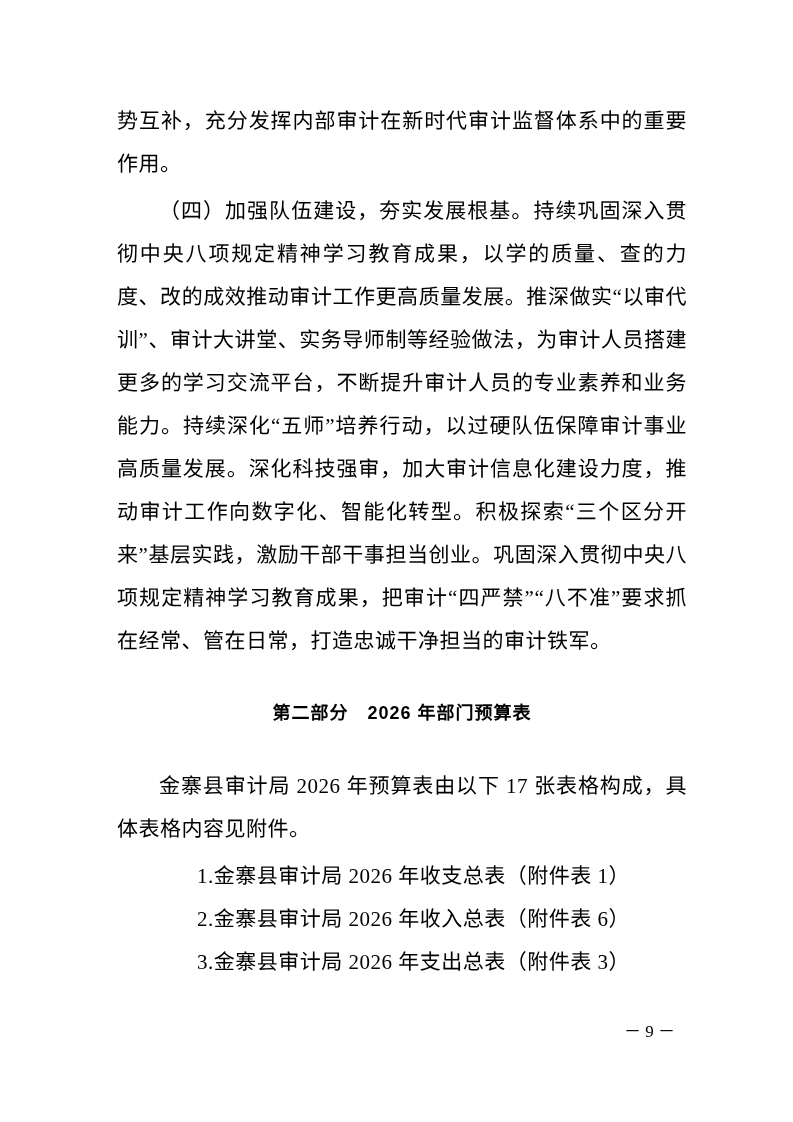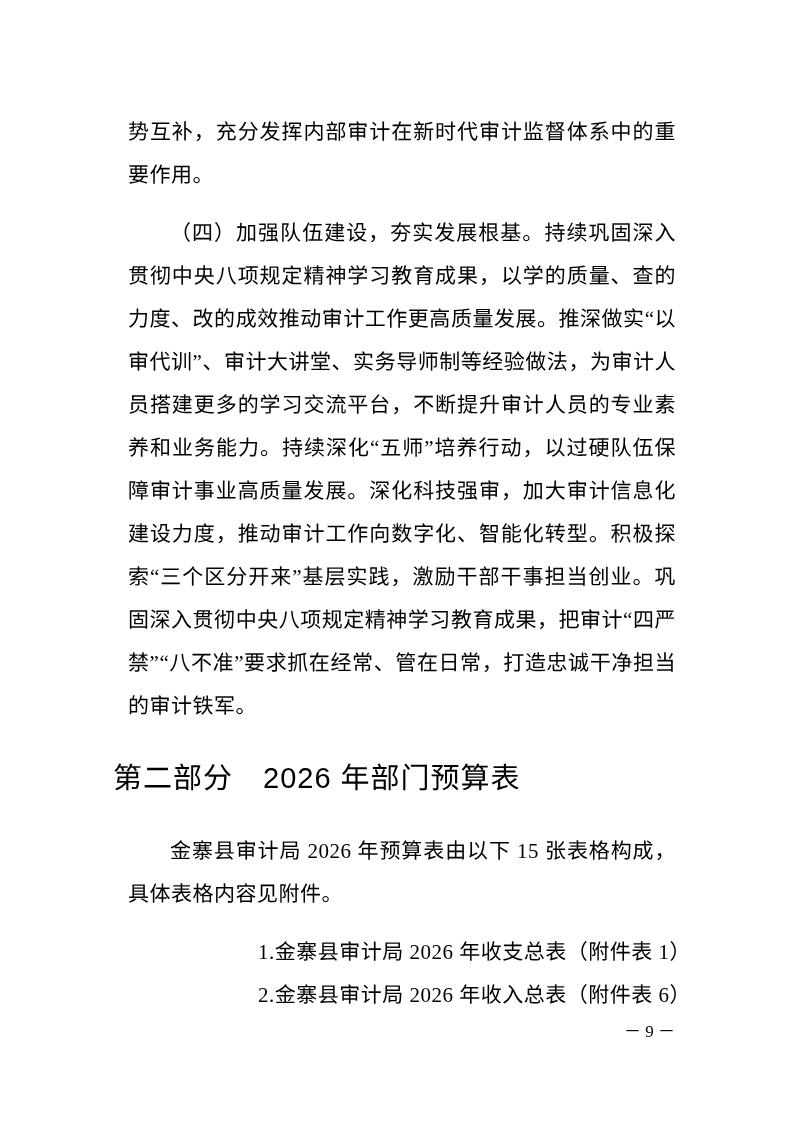--- a/index.html
+++ b/index.html
@@ -17,49 +17,50 @@
     overflow: hidden;
     box-sizing: border-box;
   }
   .content {
     position: absolute;
     top: 96px;
     left: 113px;
     width: 578px;
   }
   .para {
-    margin: 15px;
+    margin: 4px;
     font-size: 21px;
     line-height: 43px;
     text-align: justify;
     text-indent: 2em;
     letter-spacing: 0.5px;
   }
   .para.no-indent {
     text-indent: 0;
   }
   .lead-bold {
     font-weight: normal;
   }
   .part-heading {
     margin: 32px 0 34px 0;
     font-family: "Liberation Sans", "DejaVu Sans", sans-serif;
-    font-weight: normal;
-    font-size: 29px;
+    font-weight: bold;
+    font-size: 18px;
     line-height: 36px;
+    text-align: center;
     letter-spacing: 1px;
   }
   .table-list {
     margin: 0;
   }
   .table-list .list-item {
     margin: 0;
     font-size: 21px;
     line-height: 43px;
-    text-align: right;
+    text-align: center;
     text-indent: 1.1em;
     letter-spacing: 0.5px;
   }
   .page-number {
     position: absolute;
     right: 118px;
     bottom: 80px;
     font-size: 17px;
     line-height: 20px;
     font-family: "Liberation Serif", "DejaVu Serif", serif;
@@ -71,23 +72,24 @@
 
 <div class="page">
   <div class="content">
 
     <p class="para no-indent">势互补，充分发挥内部审计在新时代审计监督体系中的重要作用。</p>
 
     <p class="para"><span class="lead-bold">（四）加强队伍建设，夯实发展根基。</span><span>持续巩固深入贯彻中央八项规定精神学习教育成果，以学的质量、查的力度、改的成效推动审计工作更高质量发展。推深做实“以审代训”、审计大讲堂、实务导师制等经验做法，为审计人员搭建更多的学习交流平台，不断提升审计人员的专业素养和业务能力。持续深化“五师”培养行动，以过硬队伍保障审计事业高质量发展。深化科技强审，加大审计信息化建设力度，推动审计工作向数字化、智能化转型。积极探索“三个区分开来”基层实践，激励干部干事担当创业。巩固深入贯彻中央八项规定精神学习教育成果，把审计“四严禁”“八不准”要求抓在经常、管在日常，打造忠诚干净担当的审计铁军。</span></p>
 
     <h2 class="part-heading">第二部分　2026 年部门预算表</h2>
 
-    <p class="para">金寨县审计局 2026 年预算表由以下 15 张表格构成，具体表格内容见附件。</p>
+    <p class="para">金寨县审计局 2026 年预算表由以下 17 张表格构成，具体表格内容见附件。</p>
 
     <div class="table-list">
       <p class="list-item">1.金寨县审计局 2026 年收支总表（附件表 1）</p>
       <p class="list-item">2.金寨县审计局 2026 年收入总表（附件表 6）</p>
+      <p class="list-item">3.金寨县审计局 2026 年支出总表（附件表 3）</p>
     </div>
 
   </div>
 
   <div class="page-number">－ 9 －</div>
 </div>
 
 </body></html>

